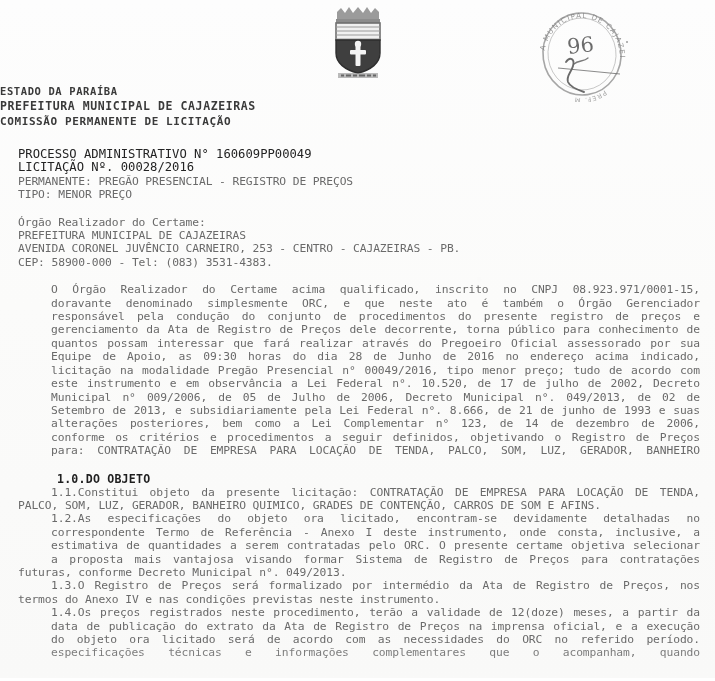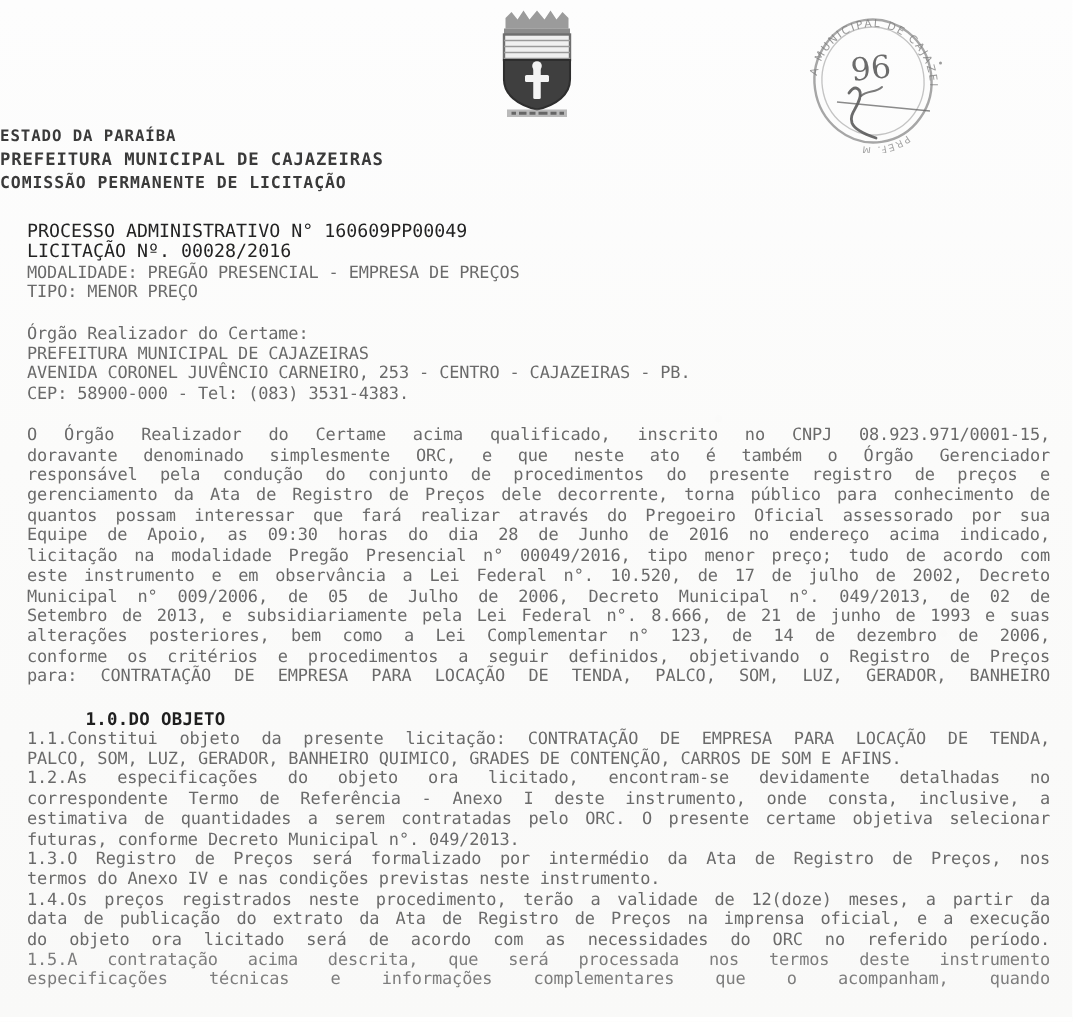--- a/index.html
+++ b/index.html
@@ -90,20 +90,21 @@
   }
   .b    { font-weight: normal; color: #232323; letter-spacing: 0px; }
   .big  { font-size: 12.2px; }
   .fade { color: #6a6a6a; }
   .fade2{ color: #7d7d7d; }
   .justified {
     text-align: justify;
     text-align-last: justify;
     white-space: normal;
     word-spacing: .5px;
+    margin-left: 33px;
   }
   .spacer14 { height: 14px; }
 
   .para { margin: 0; }
   .para .ln { white-space: pre; }
 
   .sec-title {
     font-size: 11.6px;
     font-weight: bold;
     color: #1f1f1f;
@@ -190,21 +191,21 @@
       <div class="hl2">PREFEITURA MUNICIPAL DE CAJAZEIRAS</div>
       <div class="hl3">COMISSÃO PERMANENTE DE LICITAÇÃO</div>
     </div>
   </div>
 
   <div class="content">
 
     <div>
       <div class="ln b big">PROCESSO ADMINISTRATIVO N° 160609PP00049</div>
       <div class="ln b big">LICITAÇÃO Nº. 00028/2016</div>
-      <div class="ln fade">MODALIDADE: PREGÃO PRESENCIAL - EMPRESA DE PREÇOS</div>
+      <div class="ln fade">PERMANENTE: PREGÃO PRESENCIAL - REGISTRO DE PREÇOS</div>
       <div class="ln fade">TIPO: MENOR PREÇO</div>
     </div>
 
     <div class="spacer14"></div>
 
     <div>
       <div class="ln fade">Órgão Realizador do Certame:</div>
       <div class="ln fade">PREFEITURA MUNICIPAL DE CAJAZEIRAS</div>
       <div class="ln fade">AVENIDA CORONEL JUVÊNCIO CARNEIRO, 253 - CENTRO - CAJAZEIRAS - PB.</div>
       <div class="ln fade">CEP: 58900-000 - Tel: (083) 3531-4383.</div>
@@ -230,27 +231,27 @@
 
     <div class="spacer14"></div>
 
     <div>
       <div class="sec-title">1.0.DO OBJETO</div>
       <div class="ln justified fade">1.1.Constitui objeto da presente licitação: CONTRATAÇÃO DE EMPRESA PARA LOCAÇÃO DE TENDA,</div>
       <div class="ln fade">PALCO, SOM, LUZ, GERADOR, BANHEIRO QUIMICO, GRADES DE CONTENÇÃO, CARROS DE SOM E AFINS.</div>
       <div class="ln justified fade">1.2.As especificações do objeto ora licitado, encontram-se devidamente detalhadas no</div>
       <div class="ln justified fade">correspondente Termo de Referência - Anexo I deste instrumento, onde consta, inclusive, a</div>
       <div class="ln justified fade">estimativa de quantidades a serem contratadas pelo ORC. O presente certame objetiva selecionar</div>
+      <div class="ln justified fade">a proposta mais vantajosa visando formar Sistema de Registro de Preços para contratações</div>
       <div class="ln fade">futuras, conforme Decreto Municipal n°. 049/2013.</div>
       <div class="ln justified fade">1.3.O Registro de Preços será formalizado por intermédio da Ata de Registro de Preços, nos</div>
       <div class="ln fade">termos do Anexo IV e nas condições previstas neste instrumento.</div>
       <div class="ln justified fade">1.4.Os preços registrados neste procedimento, terão a validade de 12(doze) meses, a partir da</div>
       <div class="ln justified fade">data de publicação do extrato da Ata de Registro de Preços na imprensa oficial, e a execução</div>
       <div class="ln justified fade">do objeto ora licitado será de acordo com as necessidades do ORC no referido período.</div>
-      <div class="ln justified fade2">1.5.A contratação acima descrita, que será processada nos termos deste instrumento</div>
       <div class="ln justified fade2">especificações técnicas e informações complementares que o acompanham, quando</div>
     </div>
 
   </div>
 
   <div class="scan-noise"></div>
   <div class="clip-bottom"></div>
 </div>
 
 </body></html>

